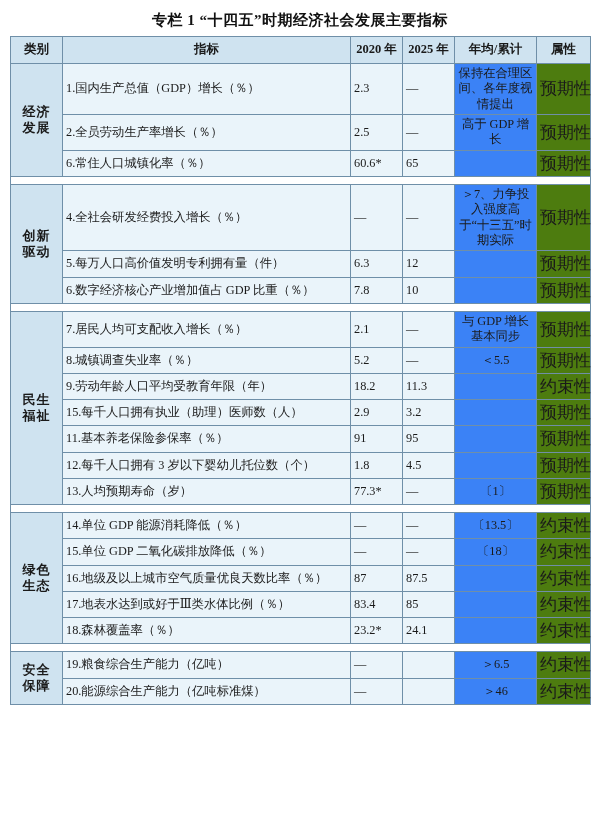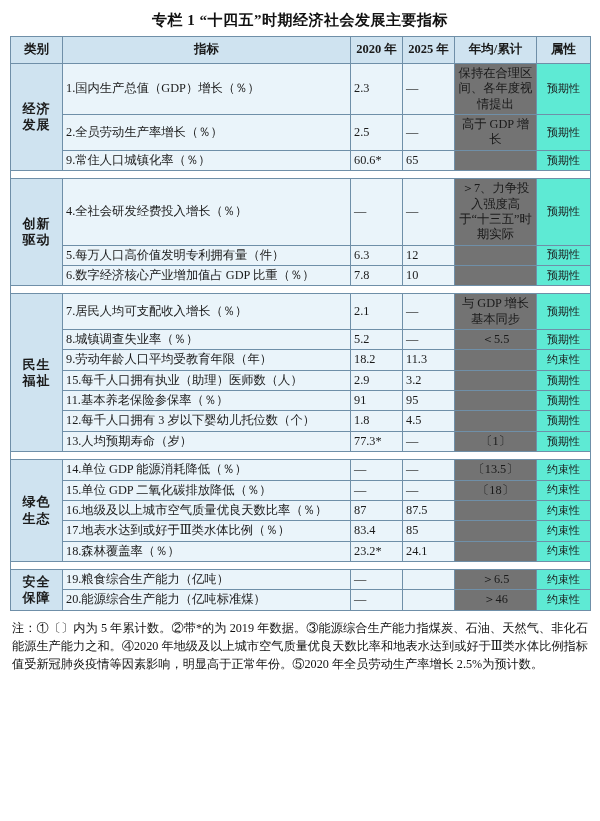--- a/index.html
+++ b/index.html
@@ -66,29 +66,29 @@
     white-space: nowrap;
     overflow: hidden;
     margin-left: 48px;
   }
   td.num {
     background: #eaf4fa;
     text-align: left;
     font-size: 12.3px;
   }
   td.note {
-    background: #737373;
+    background: #3b82f6;
     text-align: center;
     font-size: 12.3px;
     line-height: 1.2;
   }
   td.attr {
-    background: #5eead4;
-    text-align: center;
-    font-size: 11px;
+    background: #4d7c0f;
+    text-align: center;
+    font-size: 17px;
     white-space: nowrap;
   }
   .spacer-row td {
     border: none;
     background: #ffffff;
     height: 3px;
     padding: 0;
   }
   .footnote {
     margin-top: 8px;
@@ -136,21 +136,21 @@
         <td class="attr">预期性</td>
       </tr>
       <tr>
         <td class="ind">2.全员劳动生产率增长（％）</td>
         <td class="num">2.5</td>
         <td class="num">—</td>
         <td class="note">高于 GDP 增长</td>
         <td class="attr">预期性</td>
       </tr>
       <tr>
-        <td class="ind">9.常住人口城镇化率（％）</td>
+        <td class="ind">6.常住人口城镇化率（％）</td>
         <td class="num">60.6*</td>
         <td class="num">65</td>
         <td class="note"></td>
         <td class="attr">预期性</td>
       </tr>
 
       <tr class="spacer-row">
           <td colspan="6"></td>
         </tr>
 
@@ -289,15 +289,14 @@
         <td class="ind">20.能源综合生产能力（亿吨标准煤）</td>
         <td class="num">—</td>
         <td class="num"></td>
         <td class="note">＞46</td>
         <td class="attr">约束性</td>
       </tr>
 
     </tbody>
   </table>
 
-  <div class="footnote">注：①〔〕内为 5 年累计数。②带*的为 2019 年数据。③能源综合生产能力指煤炭、石油、天然气、非化石能源生产能力之和。④2020 年地级及以上城市空气质量优良天数比率和地表水达到或好于Ⅲ类水体比例指标值受新冠肺炎疫情等因素影响，明显高于正常年份。⑤2020 年全员劳动生产率增长 2.5%为预计数。</div>
 
 </div>
 
 </body></html>

